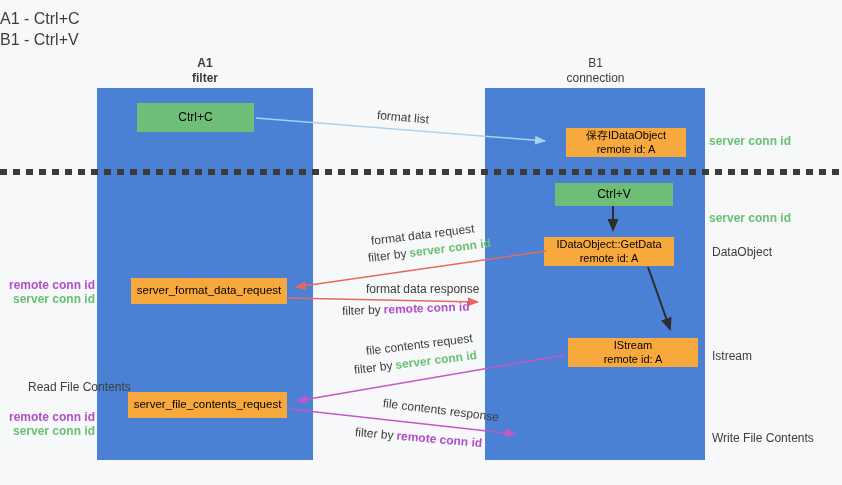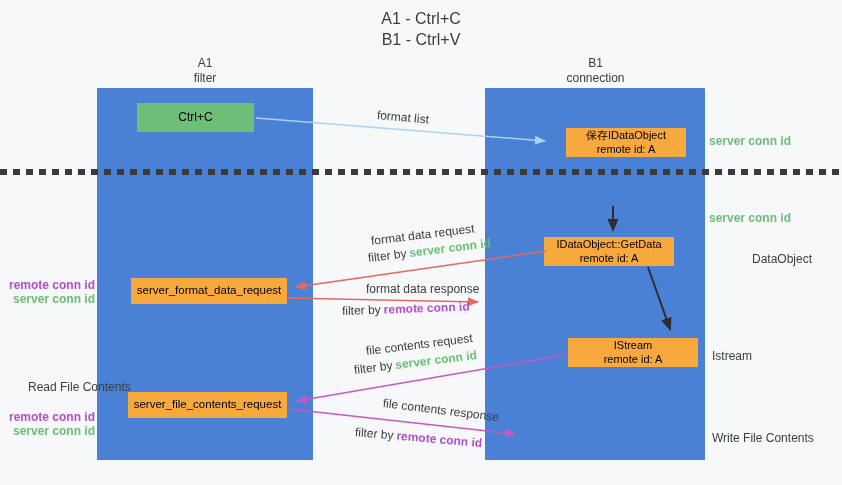--- a/index.html
+++ b/index.html
@@ -8,29 +8,29 @@
     background:#f7f8f9;
   }
   .canvas{
     position:relative;
     width:842px;height:485px;
     background:#f7f8f9;
     overflow:hidden;
   }
   .title{
     position:absolute;left:0;top:8px;width:842px;
-    text-align:center;
+    text-align:left;
     font-size:16px;line-height:21px;color:#3d3d3d;
   }
   .col-header{
     position:absolute;top:56px;
     text-align:center;
     font-size:12px;line-height:15px;color:#3d3d3d;
   }
-  .col-header.a1{left:97px;width:216px;}
+  .col-header.a1{left:97px;width:216px;font-weight:bold;}
   .col-header.b1{left:485px;width:221px;}
   .column{
     position:absolute;top:88px;height:372px;
     background:#4a81d4;
   }
   .column.a1{left:97px;width:216px;}
   .column.b1{left:485px;width:220px;}
   .dotted-line{
     position:absolute;left:0;top:169px;width:842px;height:6px;
     background:repeating-linear-gradient(90deg,#3b3b3b 0 7px,transparent 7px 13px);
@@ -85,20 +85,23 @@
 
   <div class="node green" style="left:137px;top:103px;width:117px;height:29px;">
     <span>Ctrl+C</span>
   </div>
 
   <div class="node orange" style="left:566px;top:128px;width:120px;height:29px;font-size:11px;">
     <span>保存IDataObject</span>
     <span>remote id: A</span>
   </div>
 
+  <div class="node green" style="left:555px;top:183px;width:118px;height:23px;">
+    <span>Ctrl+V</span>
+  </div>
 
   <div class="node orange" style="left:544px;top:237px;width:130px;height:29px;font-size:11px;">
     <span>IDataObject::GetData</span>
     <span>remote id: A</span>
   </div>
 
   <div class="node orange" style="left:131px;top:278px;width:156px;height:26px;">
     <span>server_format_data_request</span>
   </div>
 
@@ -171,17 +174,17 @@
 
   <div class="side-label purple right-align" style="top:278px;">remote conn id</div>
   <div class="side-label green right-align" style="top:292px;">server conn id</div>
 
   <div class="side-label right-align" style="top:380px;padding-left:28px;">Read File Contents</div>
   <div class="side-label purple right-align" style="top:410px;">remote conn id</div>
   <div class="side-label green right-align" style="top:424px;">server conn id</div>
 
   <div class="side-label green" style="left:709px;top:134px;">server conn id</div>
   <div class="side-label green" style="left:709px;top:211px;">server conn id</div>
-  <div class="side-label" style="left:752px;top:245px;margin-top:7px;">DataObject</div>
+  <div class="side-label" style="left:712px;top:245px;">DataObject</div>
   <div class="side-label" style="left:712px;top:349px;">Istream</div>
   <div class="side-label" style="left:712px;top:431px;">Write File Contents</div>
 
 </div>
 
 </body></html>

